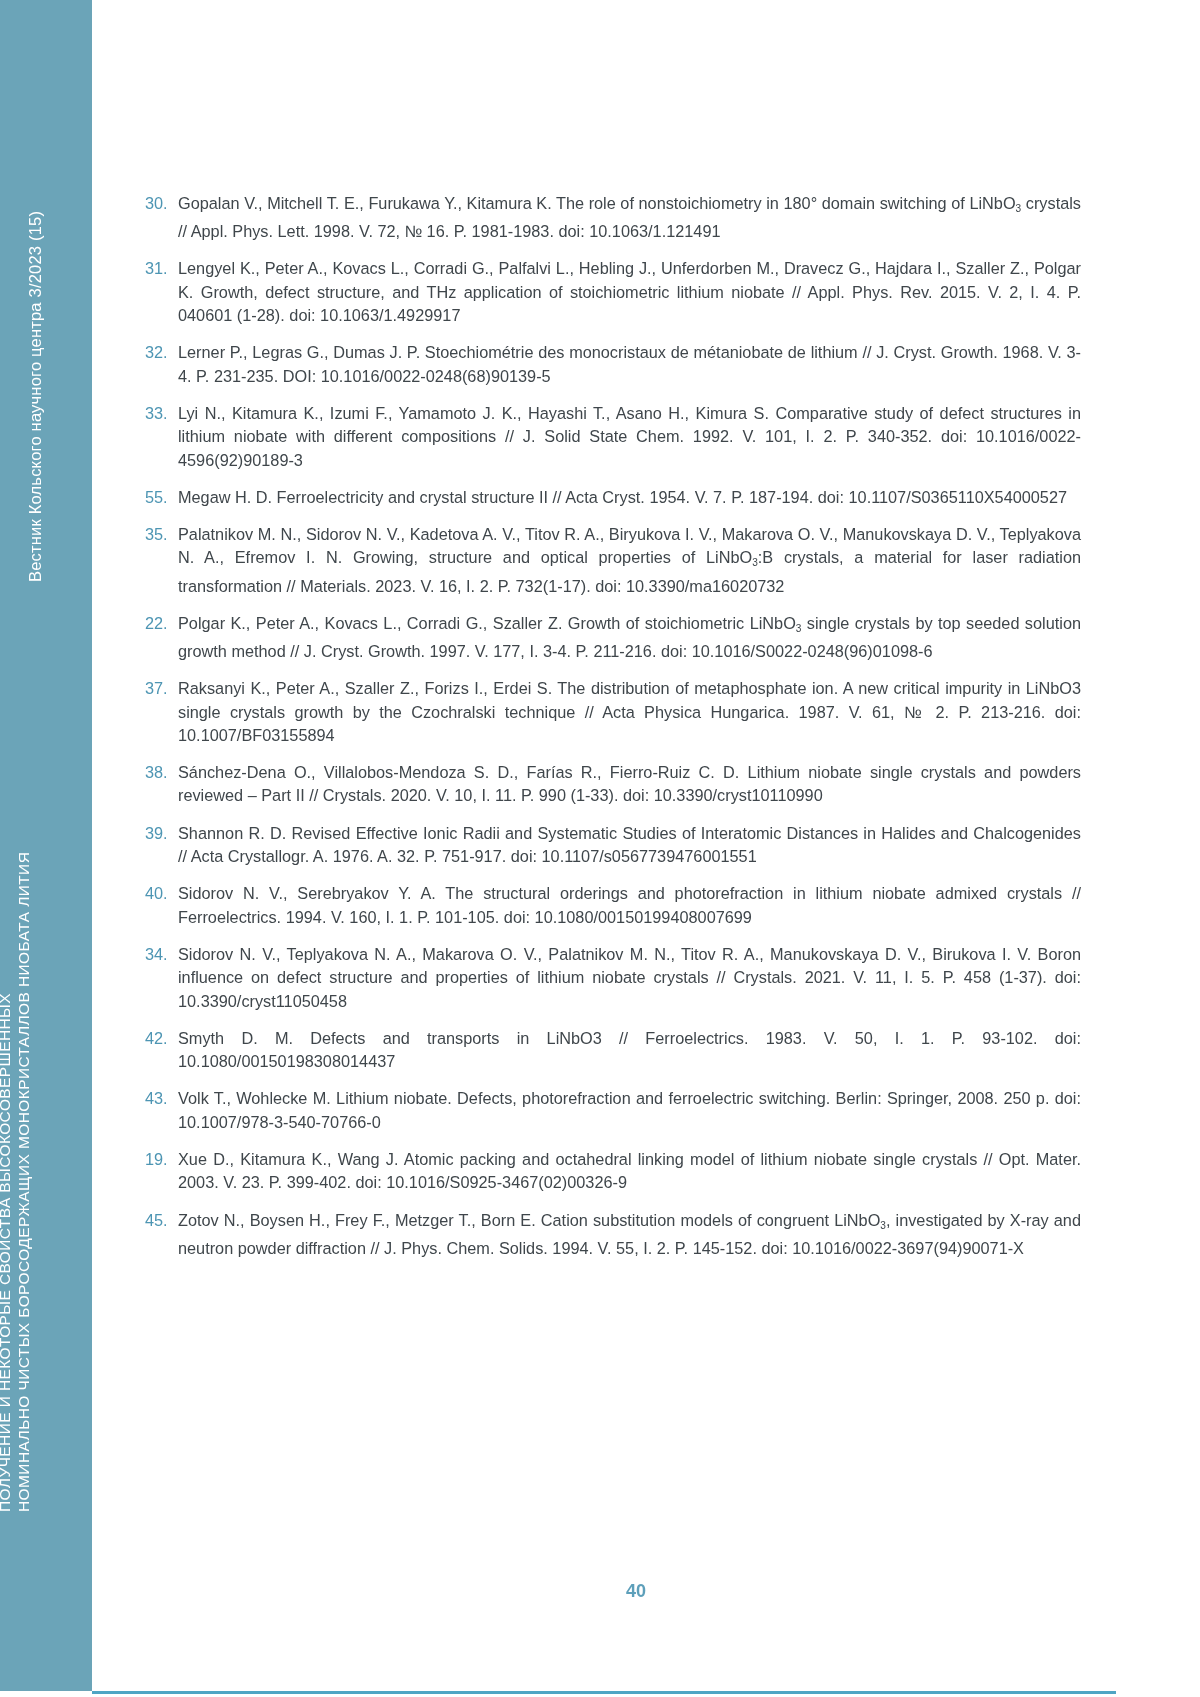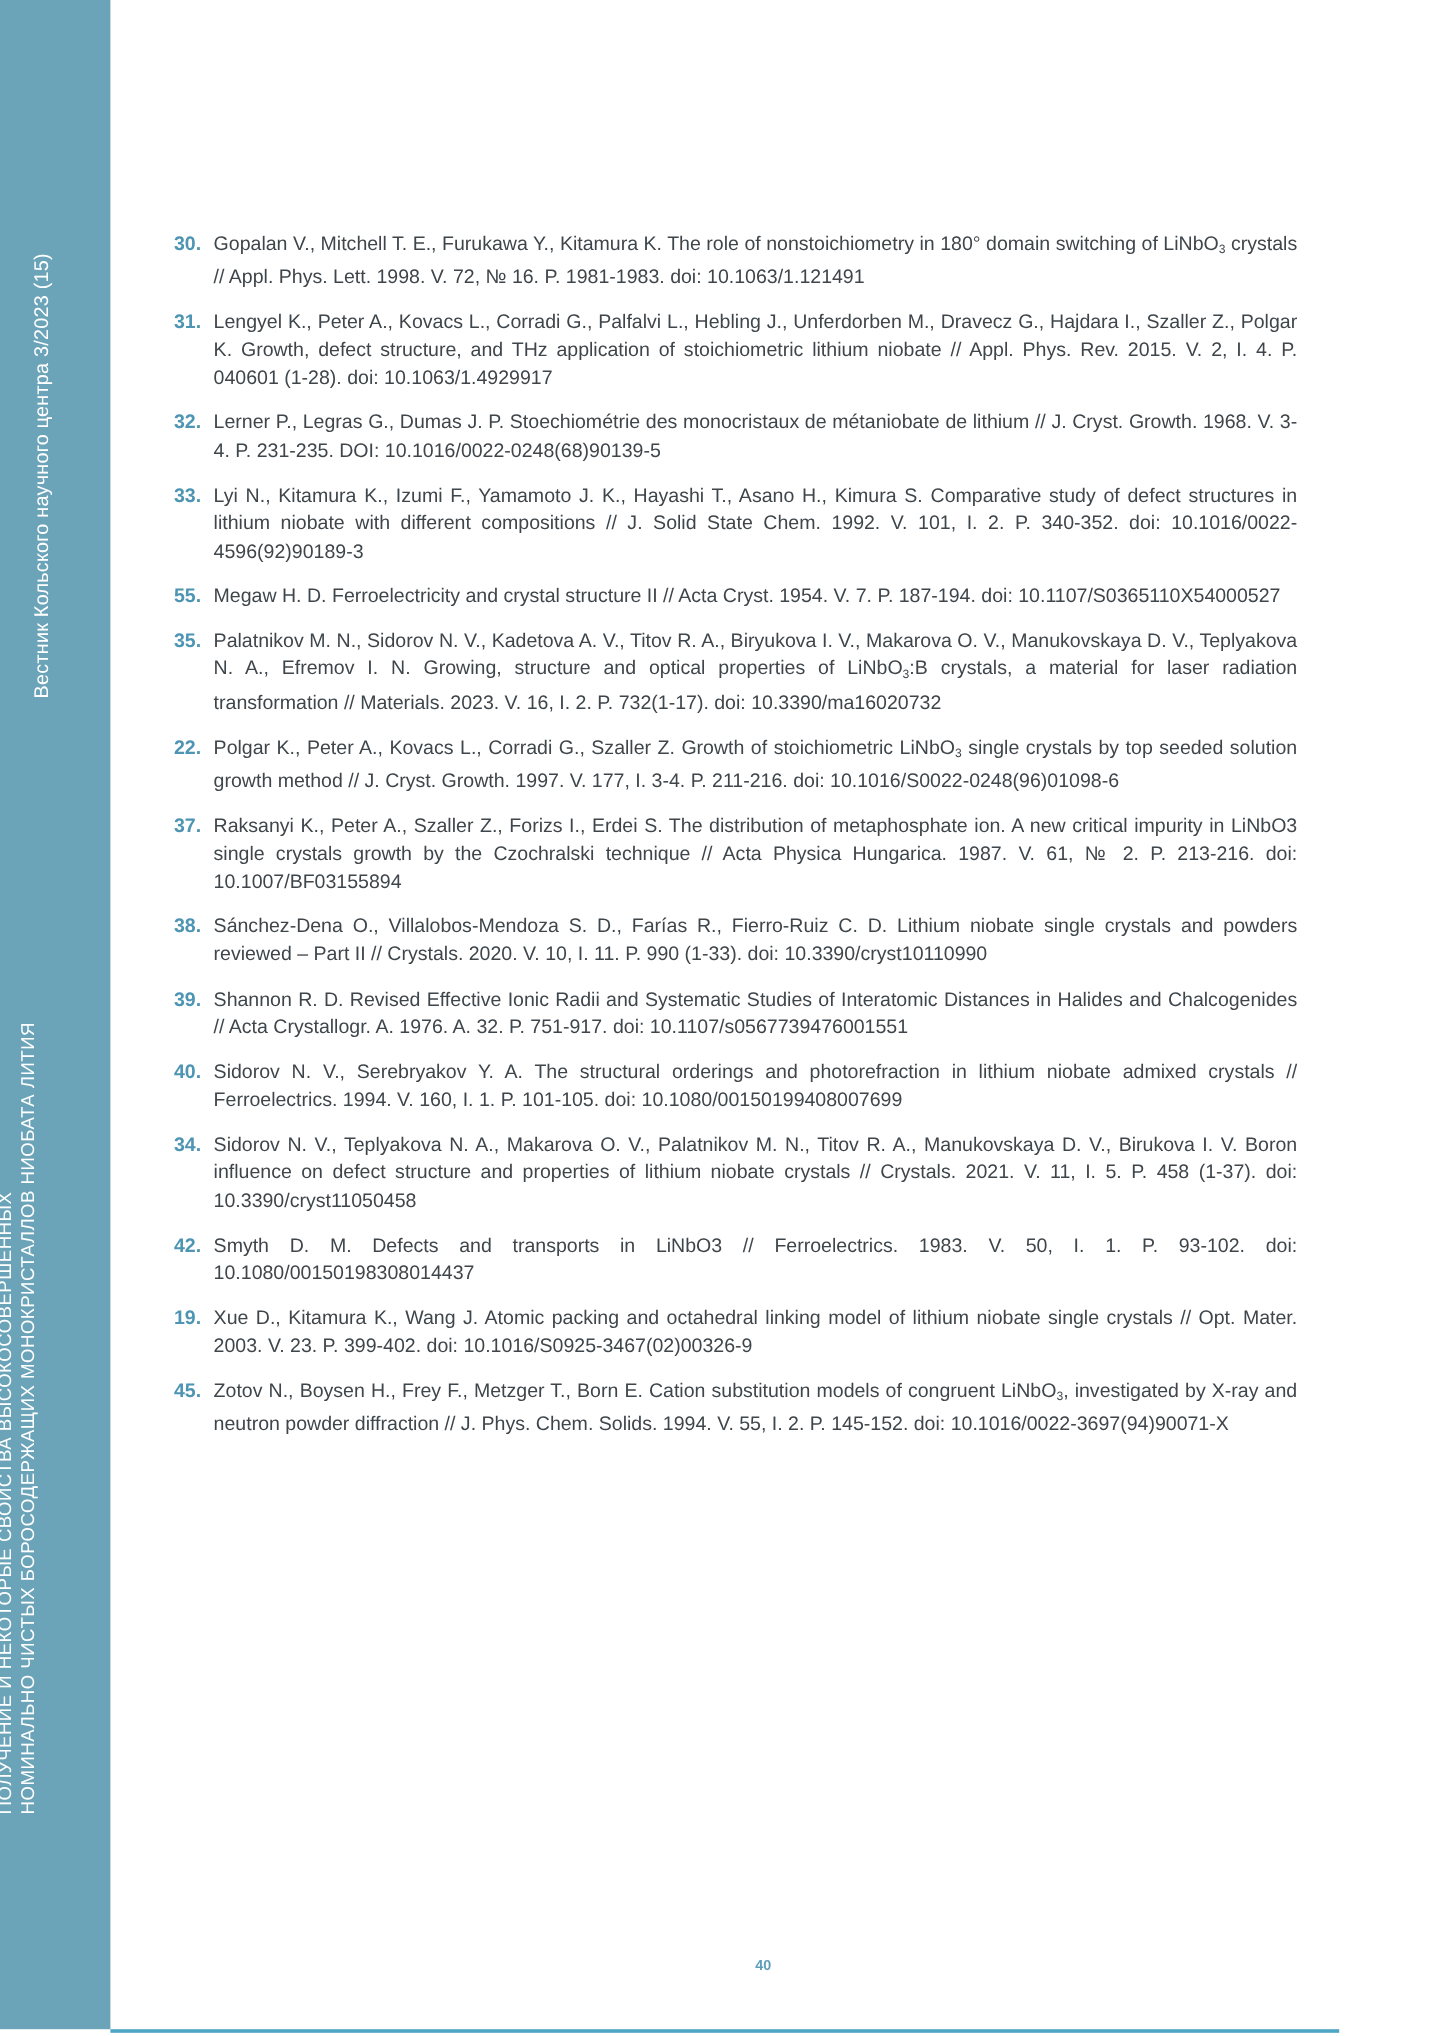--- a/index.html
+++ b/index.html
@@ -31,32 +31,32 @@
   
   .refs {
     position: absolute; left: 145px; top: 192px; width: 936px;
     color: var(--text, #3f464b);
   }
   .ref {
     display: flex; align-items: flex-start;
     font-size: 16.3px; line-height: 23.3px; margin-bottom: 14px;
   }
   .ref-num {
-    flex: none; width: 33px; color: var(--accent, #4d95b3); font-weight: 700;
+    flex: none; width: 33px; color: var(--accent, #4d95b3); font-weight: 400;
   }
   .ref-text { flex: 1; text-align: justify; }
   .ref-text .sub {
     font-size: 0.62em; vertical-align: -0.28em; letter-spacing: 0;
   }
 
   
   .page-num {
-    position: absolute; left: 606px; top: 1631px; width: 60px;
+    position: absolute; left: 606px; top: 1581px; width: 60px;
     text-align: center; color: var(--pagenum, #5d9fba);
-    font-size: 12px; font-weight: 700;
+    font-size: 18px; font-weight: 700;
   }
   .bottom-rule {
     position: absolute; left: 92px; top: 1691px; width: 1024px; height: 3px;
     background: var(--rule, #4fa5c4);
   }
 </style>
 </head>
 <body>
 
 <div class="page">
@@ -117,20 +117,24 @@
       </div>
       <div class="ref">
         <span class="ref-num">34.</span>
         <div class="ref-text"><span>Sidorov N. V., Teplyakova N. A., Makarova O. V., Palatnikov M. N., Titov R. A., Manukovskaya D. V., Birukova I. V. Boron influence on defect structure and properties of lithium niobate crystals // Crystals. 2021. V. 11, I. 5. P. 458 (1-37). doi: 10.3390/cryst11050458</span></div>
       </div>
       <div class="ref">
         <span class="ref-num">42.</span>
         <div class="ref-text"><span>Smyth D. M. Defects and transports in LiNbO3 // Ferroelectrics. 1983. V. 50, I. 1. P. 93-102. doi: 10.1080/00150198308014437</span></div>
       </div>
       <div class="ref">
+        <span class="ref-num">43.</span>
+        <div class="ref-text"><span>Volk T., Wohlecke M. Lithium niobate. Defects, photorefraction and ferroelectric switching. Berlin: Springer, 2008. 250 p. doi: 10.1007/978-3-540-70766-0</span></div>
+      </div>
+      <div class="ref">
         <span class="ref-num">19.</span>
         <div class="ref-text"><span>Xue D., Kitamura K., Wang J. Atomic packing and octahedral linking model of lithium niobate single crystals // Opt. Mater. 2003. V. 23. P. 399-402. doi: 10.1016/S0925-3467(02)00326-9</span></div>
       </div>
       <div class="ref">
         <span class="ref-num">45.</span>
         <div class="ref-text"><span>Zotov N., Boysen H., Frey F., Metzger T., Born E. Cation substitution models of congruent LiNbO</span><span class="sub">3</span><span>, investigated by X-ray and neutron powder diffraction // J. Phys. Chem. Solids. 1994. V. 55, I. 2. P. 145-152. doi: 10.1016/0022-3697(94)90071-X</span></div>
       </div>
     </div>
 
   <div class="page-num">40</div>

